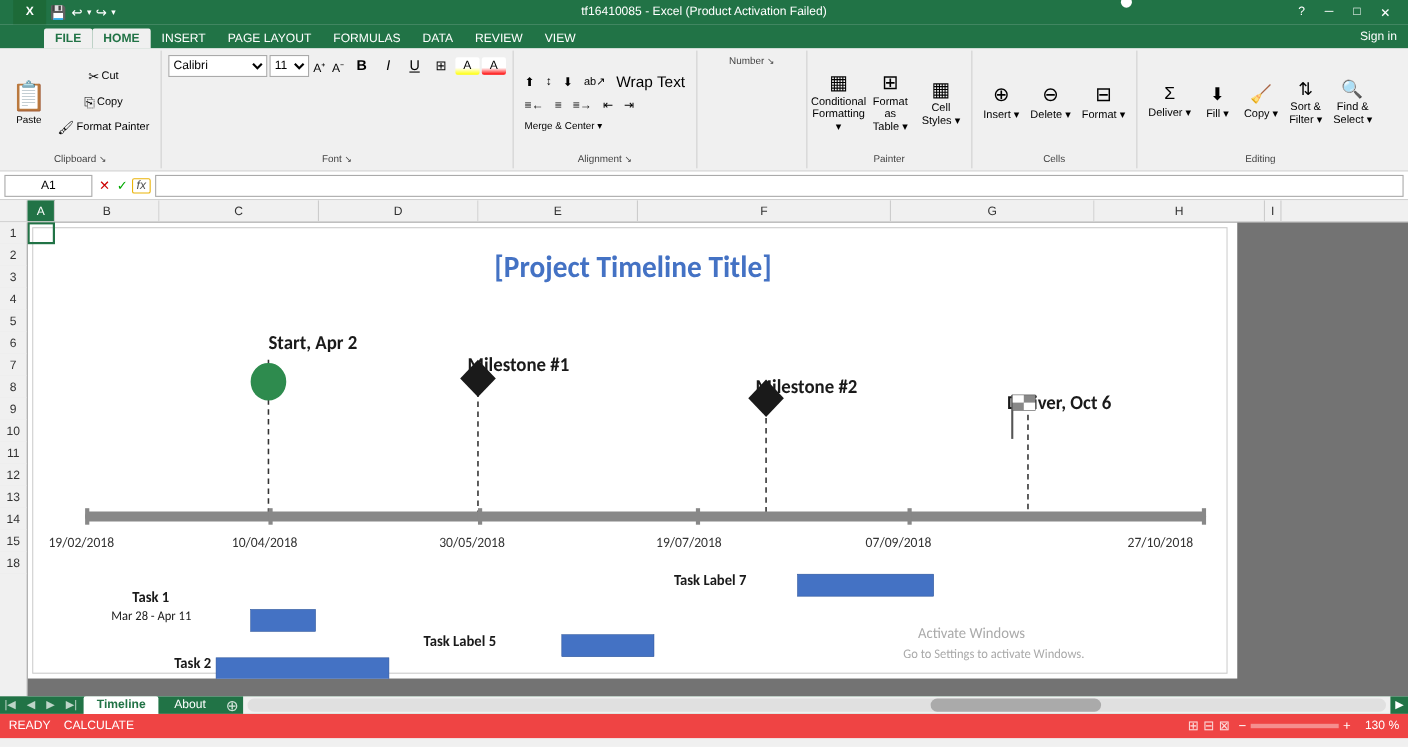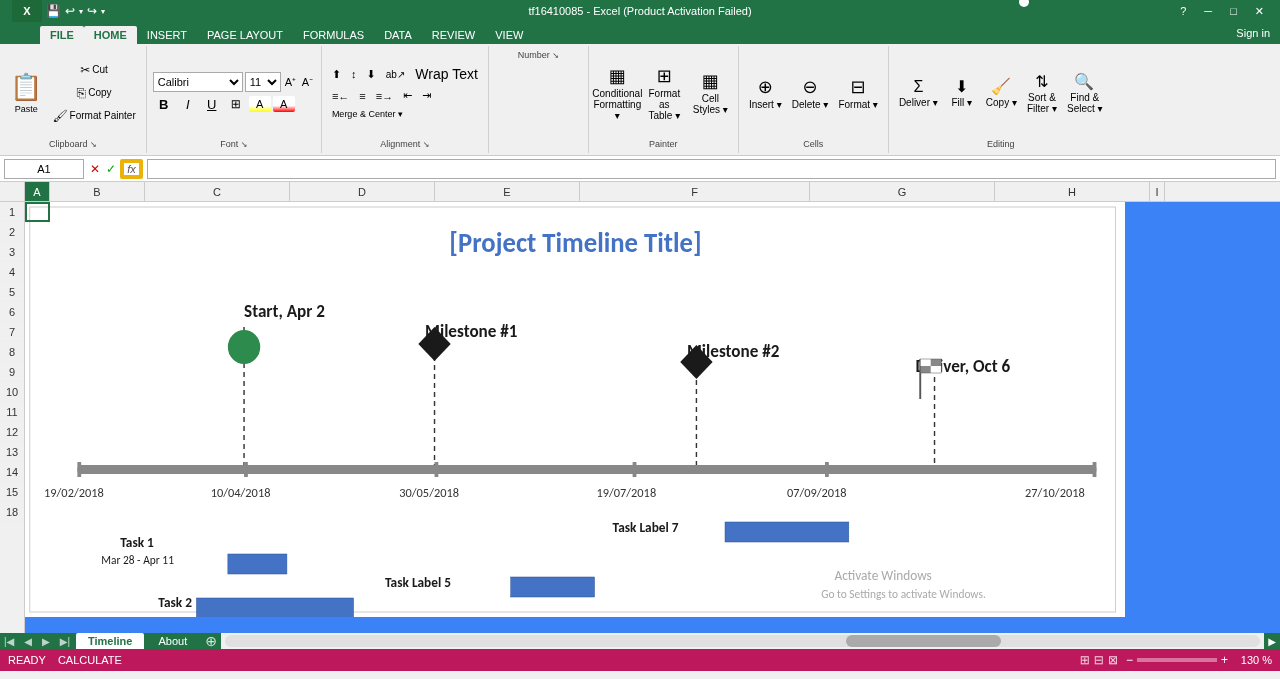--- a/index.html
+++ b/index.html
@@ -160,21 +160,21 @@
       line-height: 20px;
       font-size: 11px;
       border-bottom: 1px solid #eee;
       color: #333;
       cursor: pointer;
     }
     .cells-area {
       flex: 1;
       overflow: hidden;
       position: relative;
-      background: #3b82f6;
+      background: #737373;
       text-align: center;
     }
     .chart-svg {
       width: 100%;
       height: 100%;
     }
     .sheet-tabs {
       display: flex;
       align-items: center;
       gap: 2px;
@@ -202,21 +202,21 @@
       color: white;
       font-size: 14px;
       cursor: pointer;
       padding: 0 4px;
       opacity: 0.8;
     }
 
     
     .status-bar {
       height: 22px;
-      background: #be185d;
+      background: #ef4444;
       display: flex;
       align-items: center;
       justify-content: space-between;
       padding: 0 8px;
       color: white;
       font-size: 11px;
     }
     .status-left { display: flex; gap: 12px; }
     .status-right { display: flex; align-items: center; gap: 8px; }
     .zoom-control { display: flex; align-items: center; gap: 4px; }
@@ -342,21 +342,21 @@
         <div class="ribbon-btn ribbon-btn-small">
             <span style="font-size:12px">🖌</span>
             <span>Format Painter</span>
           </div>
       </div>
     </div>
     <div class="ribbon-group-label">Clipboard <span style="font-size:8px">↘</span></div>
   </div>
 
   <div class="ribbon-group" style="min-width:140px;">
-    <div class="ribbon-group-content" style="flex-direction:column;align-items:flex-start;gap:3px;">
+    <div class="ribbon-group-content" style="flex-direction:row;align-items:flex-start;gap:3px;">
       <div style="display:flex;gap:2px;align-items:center;">
         <select class="font-select"><option>Calibri</option></select>
         <select class="font-size-select"><option>11</option></select>
         <div class="ribbon-btn" style="padding:1px 2px;font-size:11px;">A⁺</div>
         <div class="ribbon-btn" style="padding:1px 2px;font-size:11px;">A⁻</div>
       </div>
       <div style="display:flex;gap:2px;align-items:center;">
         <div class="ribbon-btn" style="font-weight:bold;font-size:13px;min-width:22px;text-align:center;">B</div>
         <div class="ribbon-btn" style="font-style:italic;font-size:13px;min-width:22px;text-align:center;">I</div>
         <div class="ribbon-btn" style="text-decoration:underline;font-size:13px;min-width:22px;text-align:center;">U</div>
@@ -456,21 +456,21 @@
     </div>
     <div class="ribbon-group-label">Editing</div>
   </div>
 </div>
 
 <div class="formula-bar">
   <input class="name-box" value="A1" style="">
   <div style="display:flex;gap:2px;align-items:center;">
     <span class="formula-btn" style="color:#c00;">✕</span>
     <span class="formula-btn" style="color:#0a0;">✓</span>
-    <span class="formula-btn" style="font-style:italic;color:#555;border:4px solid #eab308;padding:0 3px;border-radius:2px;font-size:11px;">fx</span>
+    <span class="formula-btn" style="font-style:italic;color:#555;border:1px solid #eab308;padding:0 3px;border-radius:2px;font-size:11px;">fx</span>
   </div>
   <input class="formula-input" value="" style="">
 </div>
 
 <div class="spreadsheet">
 
   <div class="col-headers">
     <div class="row-num-header"></div>
     <div class="col-header selected" style="width:25px;min-width:25px;">A</div>
     <div class="col-header" style="width:95px;min-width:95px;">B</div>

